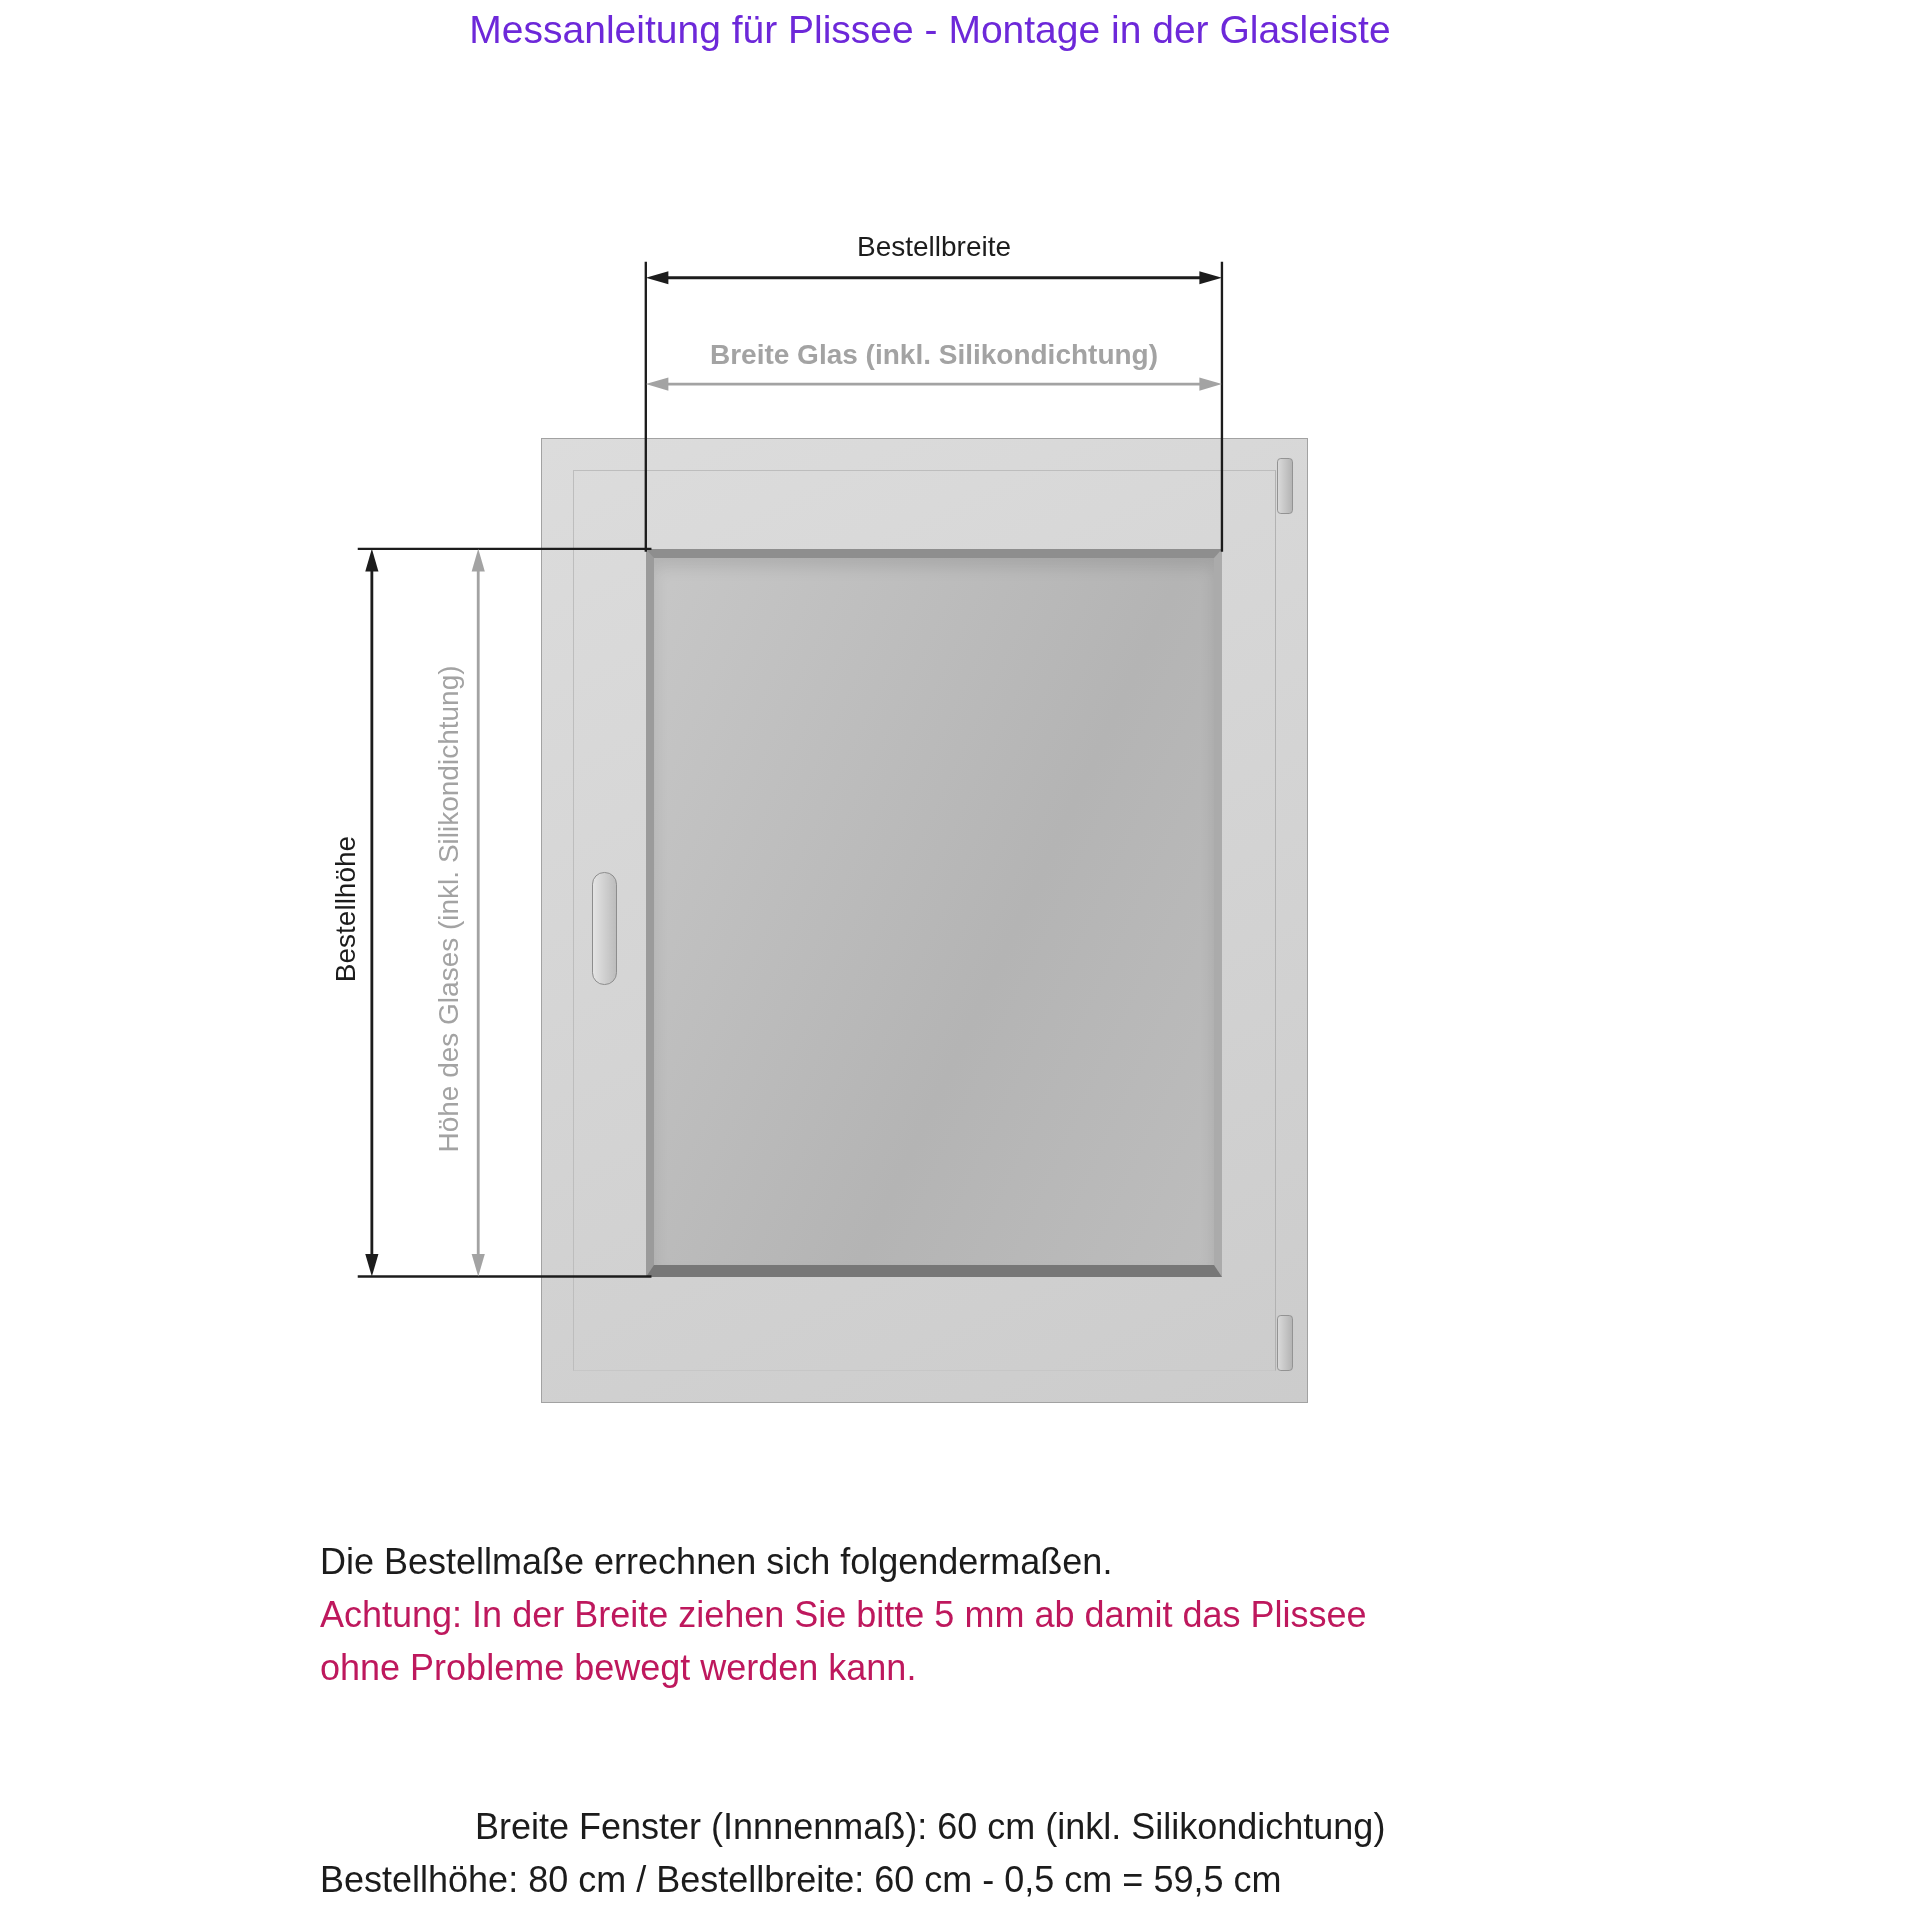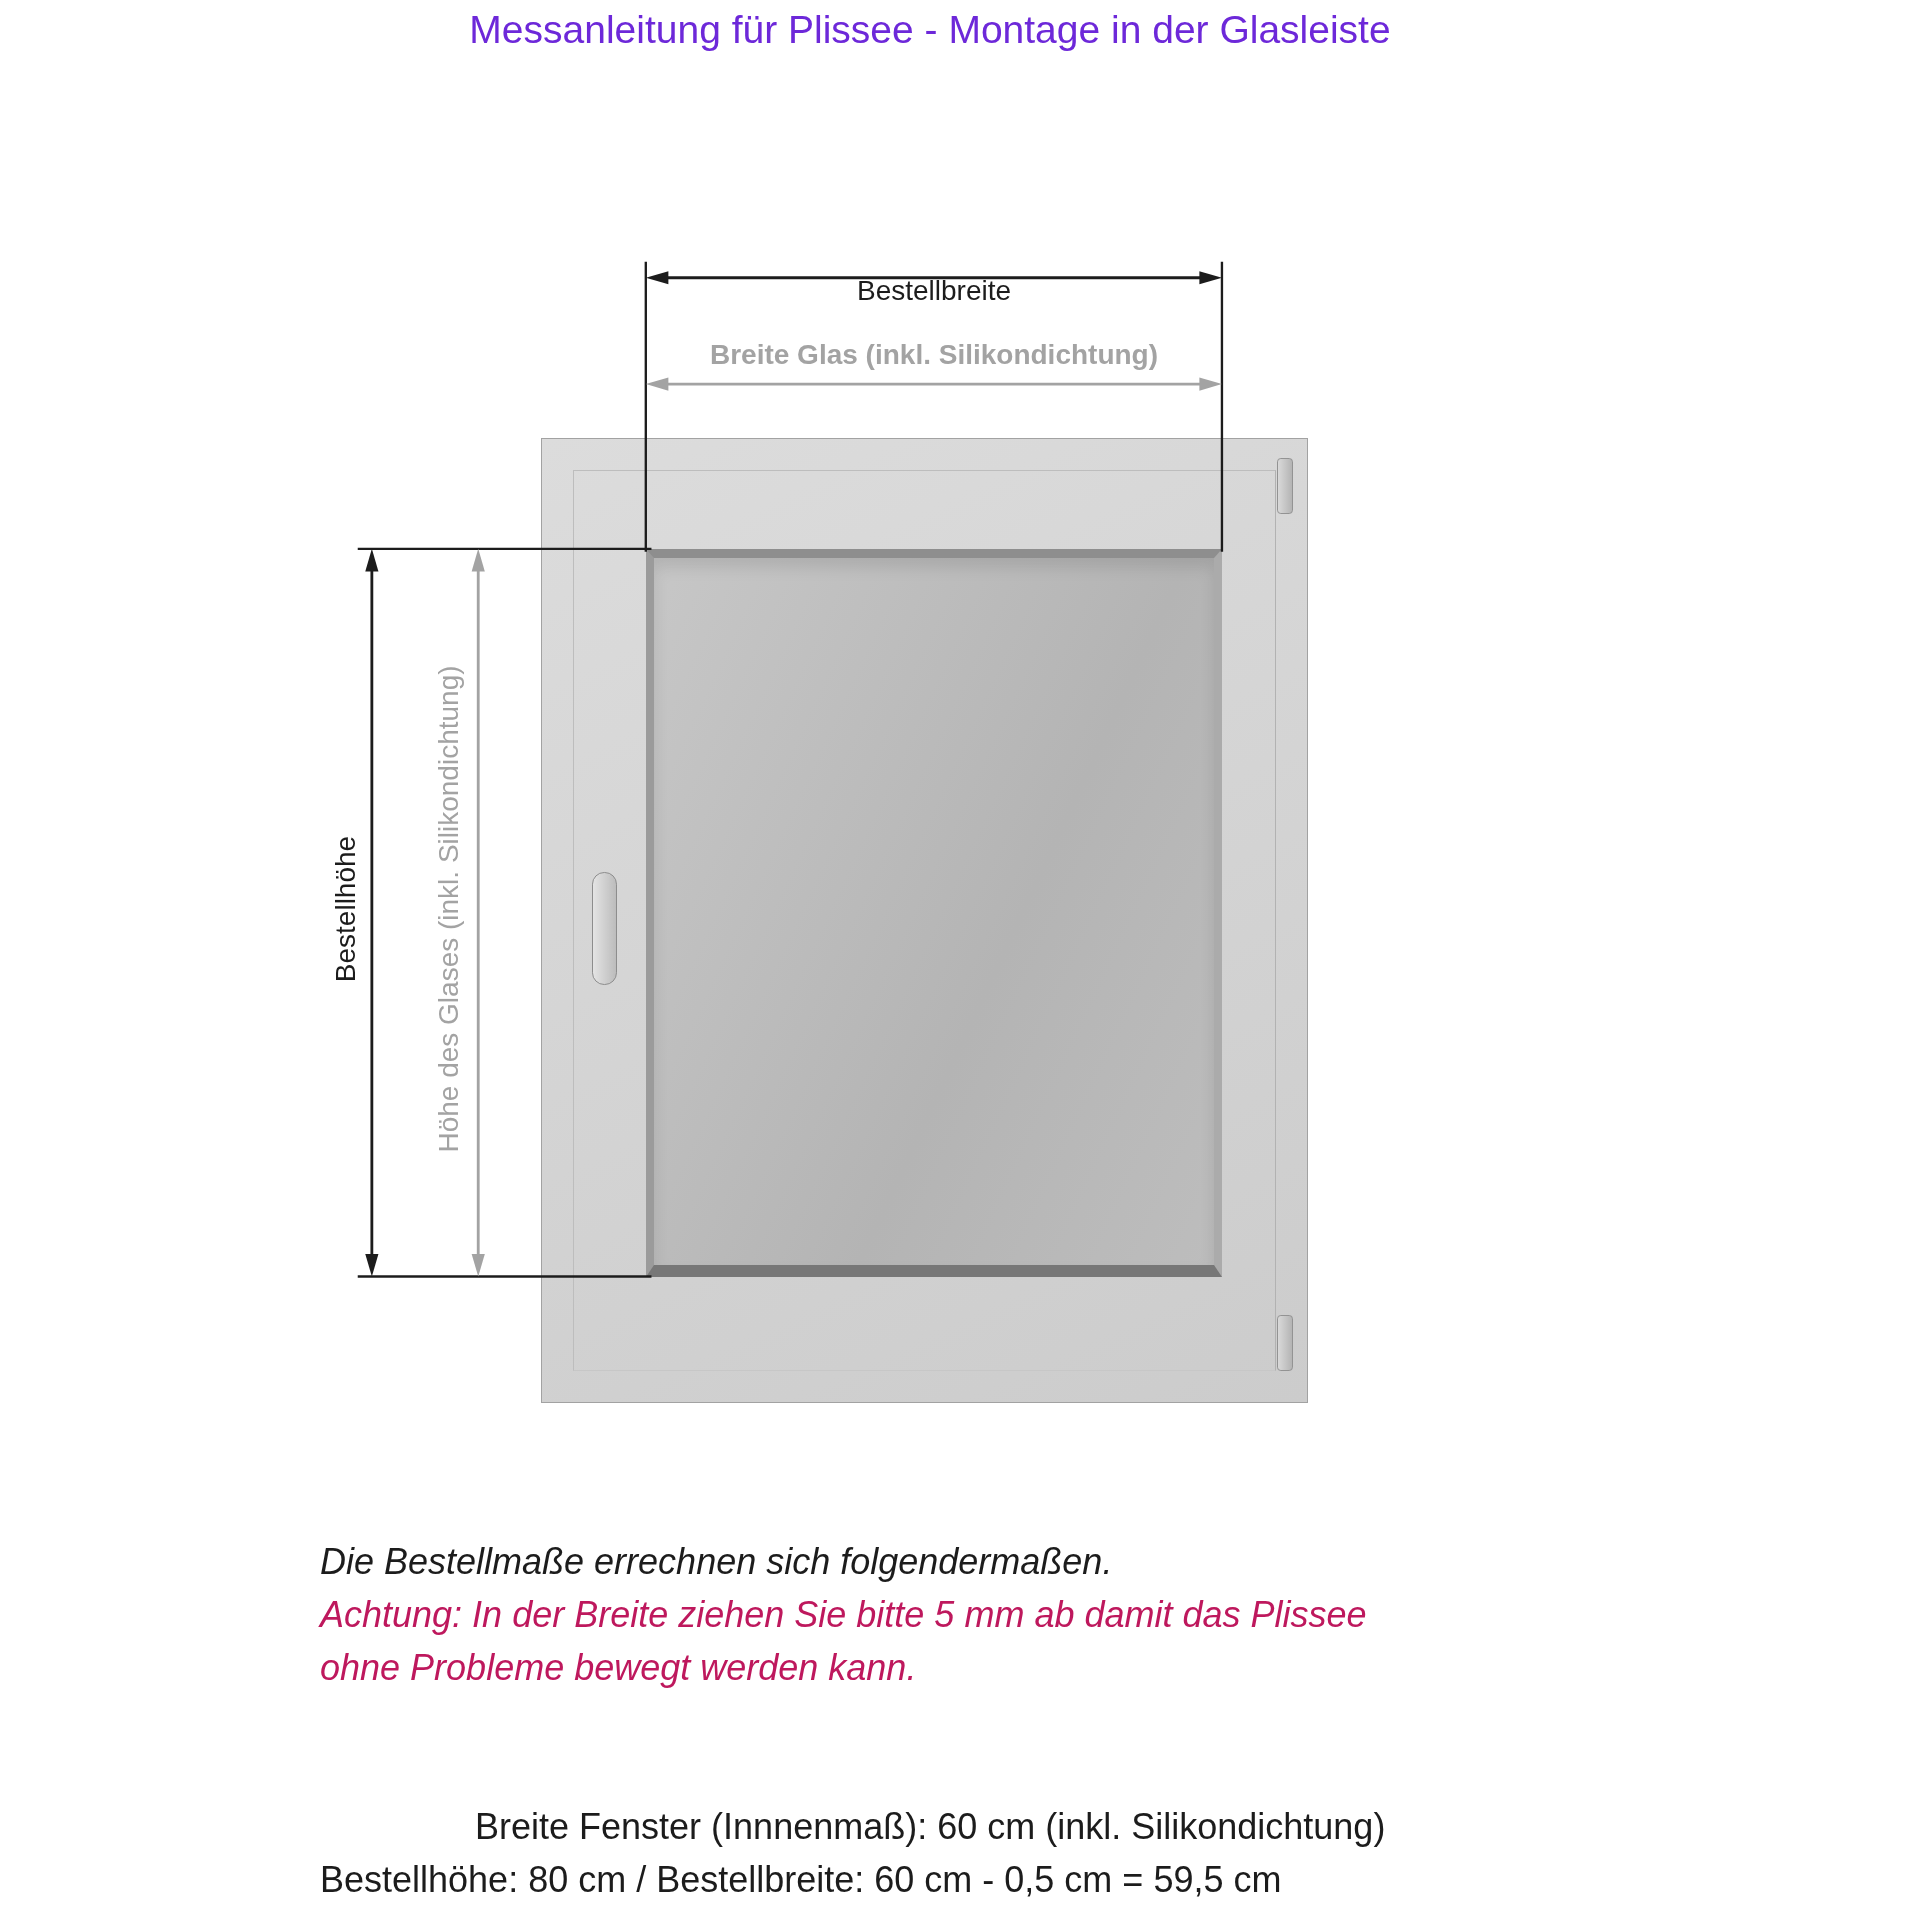--- a/index.html
+++ b/index.html
@@ -43,21 +43,21 @@
   
   .dims{position:absolute;left:0;top:0;pointer-events:none;}
   .dim-label{
     position:absolute;font-size:28px;white-space:nowrap;
     transform:translate(-50%,-50%);
   }
   .dim-label.v{transform:translate(-50%,-50%) rotate(-90deg);}
   .black{color:#1c1c1c;}
   .gray{color:#a3a3a3;}
   
-  .instructions{position:absolute;left:320px;top:1535px;font-size:36px;line-height:53px;font-style:italic;}
+  .instructions{position:absolute;left:320px;top:1535px;font-size:36px;line-height:53px;}
   .instructions p,.example p{margin:0;}
   .warning{color:#be185d;}
   .example{position:absolute;left:320px;top:1778px;font-size:36px;line-height:53px;}
   .example .indent{padding-left:155px;margin-top:22px;}
 </style>
 </head>
 <body>
 
 <div class="canvas">
 
@@ -93,21 +93,21 @@
         <line x1="380" y1="583" x2="692" y2="583" stroke-width="2.5"></line>
         <line x1="380" y1="1356" x2="692" y2="1356" stroke-width="2.5"></line>
       </g>
       <g stroke="#a3a3a3" fill="#a3a3a3">
         <line x1="508" y1="605" x2="508" y2="1334" stroke-width="3"></line>
         <polygon points="508,583 501,607 515,607" stroke="none"></polygon>
         <polygon points="508,1356 501,1332 515,1332" stroke="none"></polygon>
       </g>
     </svg>
 
-    <div class="dim-label h black" style="left:934px;top:247px;margin-top:44px;">Bestellbreite</div>
+    <div class="dim-label h black" style="left:934px;top:247px;">Bestellbreite</div>
     <div class="dim-label h gray" style="left:934px;top:355px;font-weight:bold;">Breite Glas (inkl. Silikondichtung)</div>
     <div class="dim-label v black" style="left:346px;top:909px;">Bestellhöhe</div>
     <div class="dim-label v gray" style="left:449px;top:909px;">Höhe des Glases (inkl. Silikondichtung)</div>
   </div>
 
   <div class="instructions">
     <p>Die Bestellmaße errechnen sich folgendermaßen.</p>
     <p class="warning">Achtung: In der Breite ziehen Sie bitte 5 mm ab damit das Plissee</p>
     <p class="warning">ohne Probleme bewegt werden kann.</p>
   </div>

